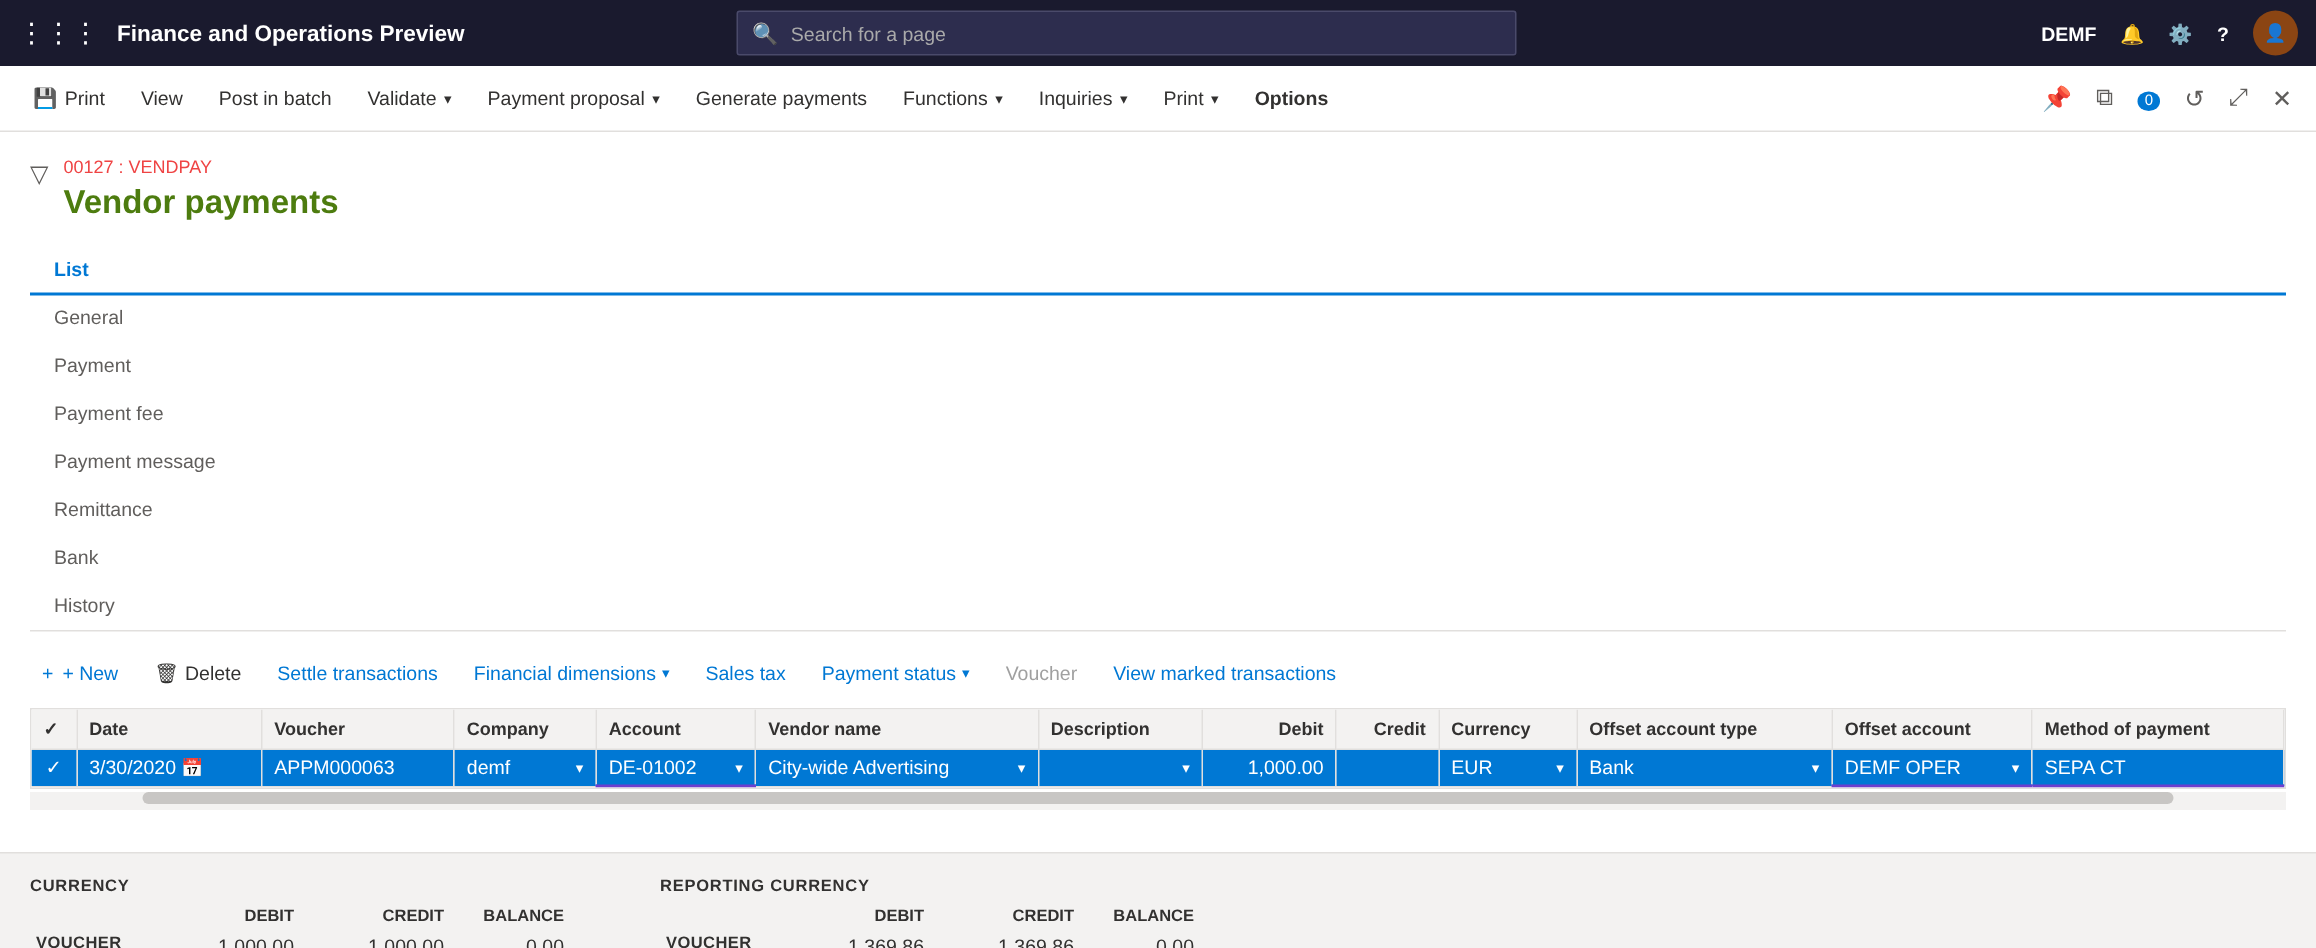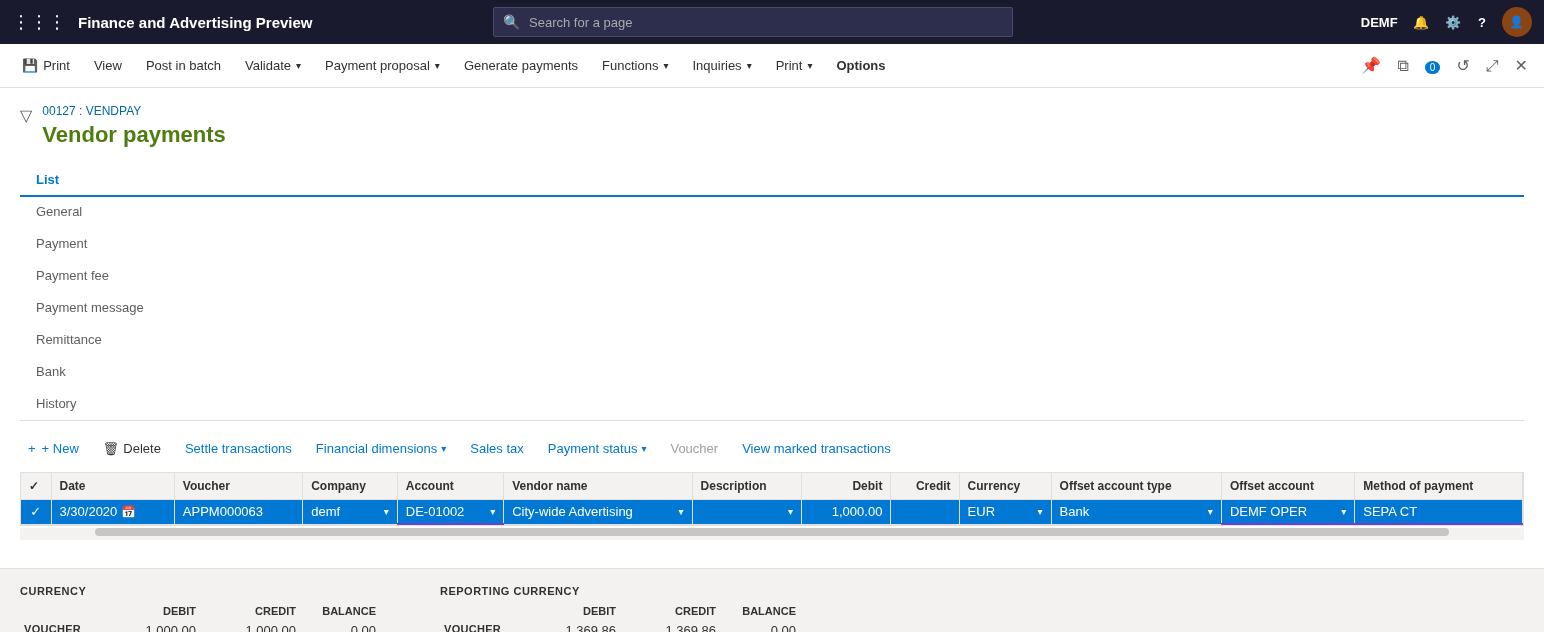--- a/index.html
+++ b/index.html
@@ -65,21 +65,21 @@
       color: #323130;
       white-space: nowrap;
     }
     .cmd-btn.active { font-weight: 600; }
     .cmd-btn .chevron { font-size: 10px; }
     .cmd-bar-right { margin-left: auto; display: flex; align-items: center; gap: 8px; }
     .cmd-icon-btn { border: none; background: transparent; cursor: pointer; font-size: 16px; color: #605e5c; padding: 4px; }
 
     
     .content-area { background: #ffffff; margin: 0; padding: 16px 20px; min-height: 480px; }
-    .breadcrumb { font-size: 12px; color: #0369a1; margin-bottom: 4px; }
+    .breadcrumb { font-size: 12px; color: #ef4444; margin-bottom: 4px; }
     .page-title { font-size: 22px; font-weight: 600; color: #4d7c0f; margin-bottom: 12px; }
 
     
     .tabs { display: flex; gap: 0; border-bottom: 1px solid #e1dfdd; margin-bottom: 16px; flex-direction: column; }
     .tab-item {
       padding: 8px 16px;
       cursor: pointer;
       font-size: 13px;
       color: #605e5c;
       border-bottom: 2px solid transparent;
@@ -140,21 +140,21 @@
     .summary-header:first-child { text-align: left; }
     .summary-row { display: grid; grid-template-columns: 80px 100px 100px 80px; gap: 0; }
     .summary-cell { font-size: 13px; text-align: right; padding: 2px 4px; color: #323130; }
     .summary-cell:first-child { text-align: left; font-weight: 600; font-size: 11px; letter-spacing: 0.3px; }
   </style>
 </head>
 <body>
 
 <div class="top-nav">
   <span class="top-nav-grid">⋮⋮⋮</span>
-  <span class="top-nav-title">Finance and Advertising Preview</span>
+  <span class="top-nav-title">Finance and Operations Preview</span>
   <div class="top-nav-search">
     <span style="color:#aaa; font-size:14px;">🔍</span>
     <input type="text" placeholder="Search for a page" style="">
   </div>
   <div class="top-nav-right">
     <span style="color:white;font-weight:600;">DEMF</span>
     <span class="top-nav-icon">🔔</span>
     <span class="top-nav-icon">⚙️</span>
     <span class="top-nav-icon">?</span>
     <div class="avatar">

